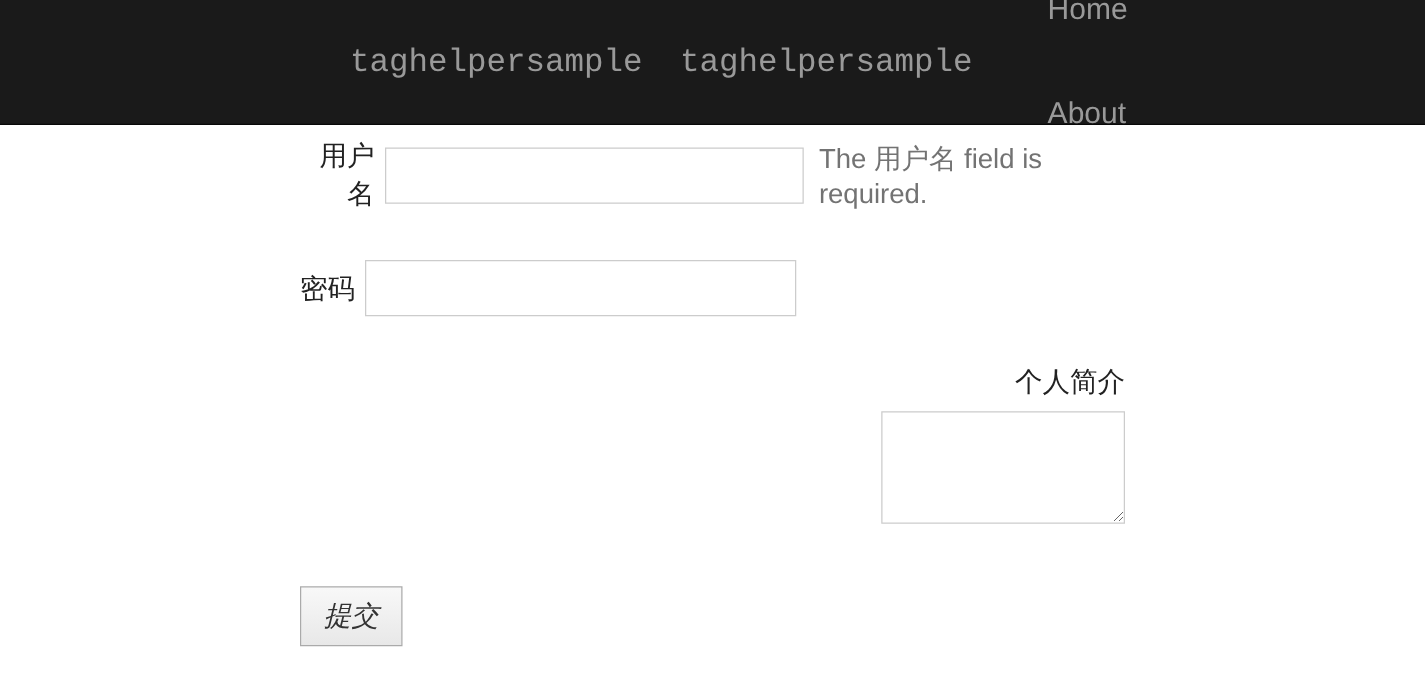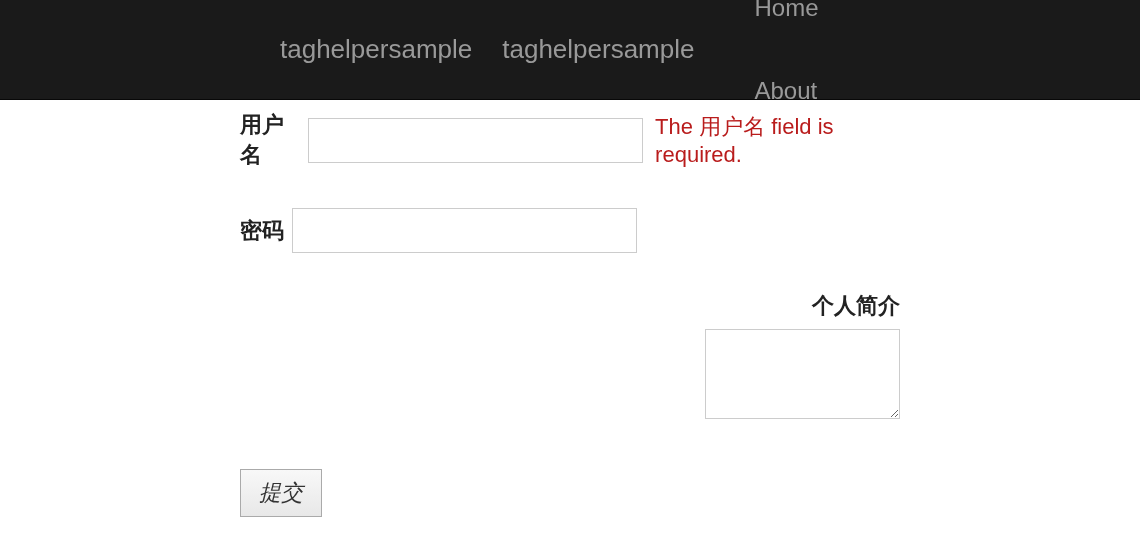--- a/index.html
+++ b/index.html
@@ -18,20 +18,21 @@
       height: 100px;
       display: flex;
       align-items: center;
       padding: 0 40px;
       border-bottom: 1px solid #080808;
     }
     .navbar-brand-group {
       display: flex;
       gap: 30px;
       margin-left: 240px;
+      font-family: Liberation Mono, monospace;
     }
     .navbar-brand {
       color: #999;
       font-size: 26px;
       text-decoration: none;
       cursor: pointer;
     }
     .navbar-nav {
       display: flex;
       gap: 55px;
@@ -51,23 +52,24 @@
       display: flex;
       align-items: center;
       margin-bottom: 38px;
       gap: 8px;
     }
     .form-row.align-bottom {
       align-items: flex-end;
       flex-direction: column;
     }
     .form-label {
-      font-weight: bold;
+      font-weight: normal;
       font-size: 22px;
       color: #222;
+      text-align: right;
     }
     .form-input {
       height: 45px;
       border: 1px solid #ccc;
       background: #fff;
       padding: 4px 8px;
       font-size: 18px;
     }
     .input-username {
       width: 370px;
@@ -78,21 +80,21 @@
     .form-textarea {
       width: 195px;
       height: 90px;
       border: 1px solid #ccc;
       background: #fff;
       padding: 4px 8px;
       font-size: 18px;
       resize: both;
     }
     .validation-msg {
-      color: #b91c1c;
+      color: #737373;
       font-size: 22px;
       margin-left: 4px;
     }
     .button-row {
       display: flex;
       gap: 12px;
       margin-top: 50px;
     }
     .btn {
       background: linear-gradient(#f8f8f8, #e8e8e8);

